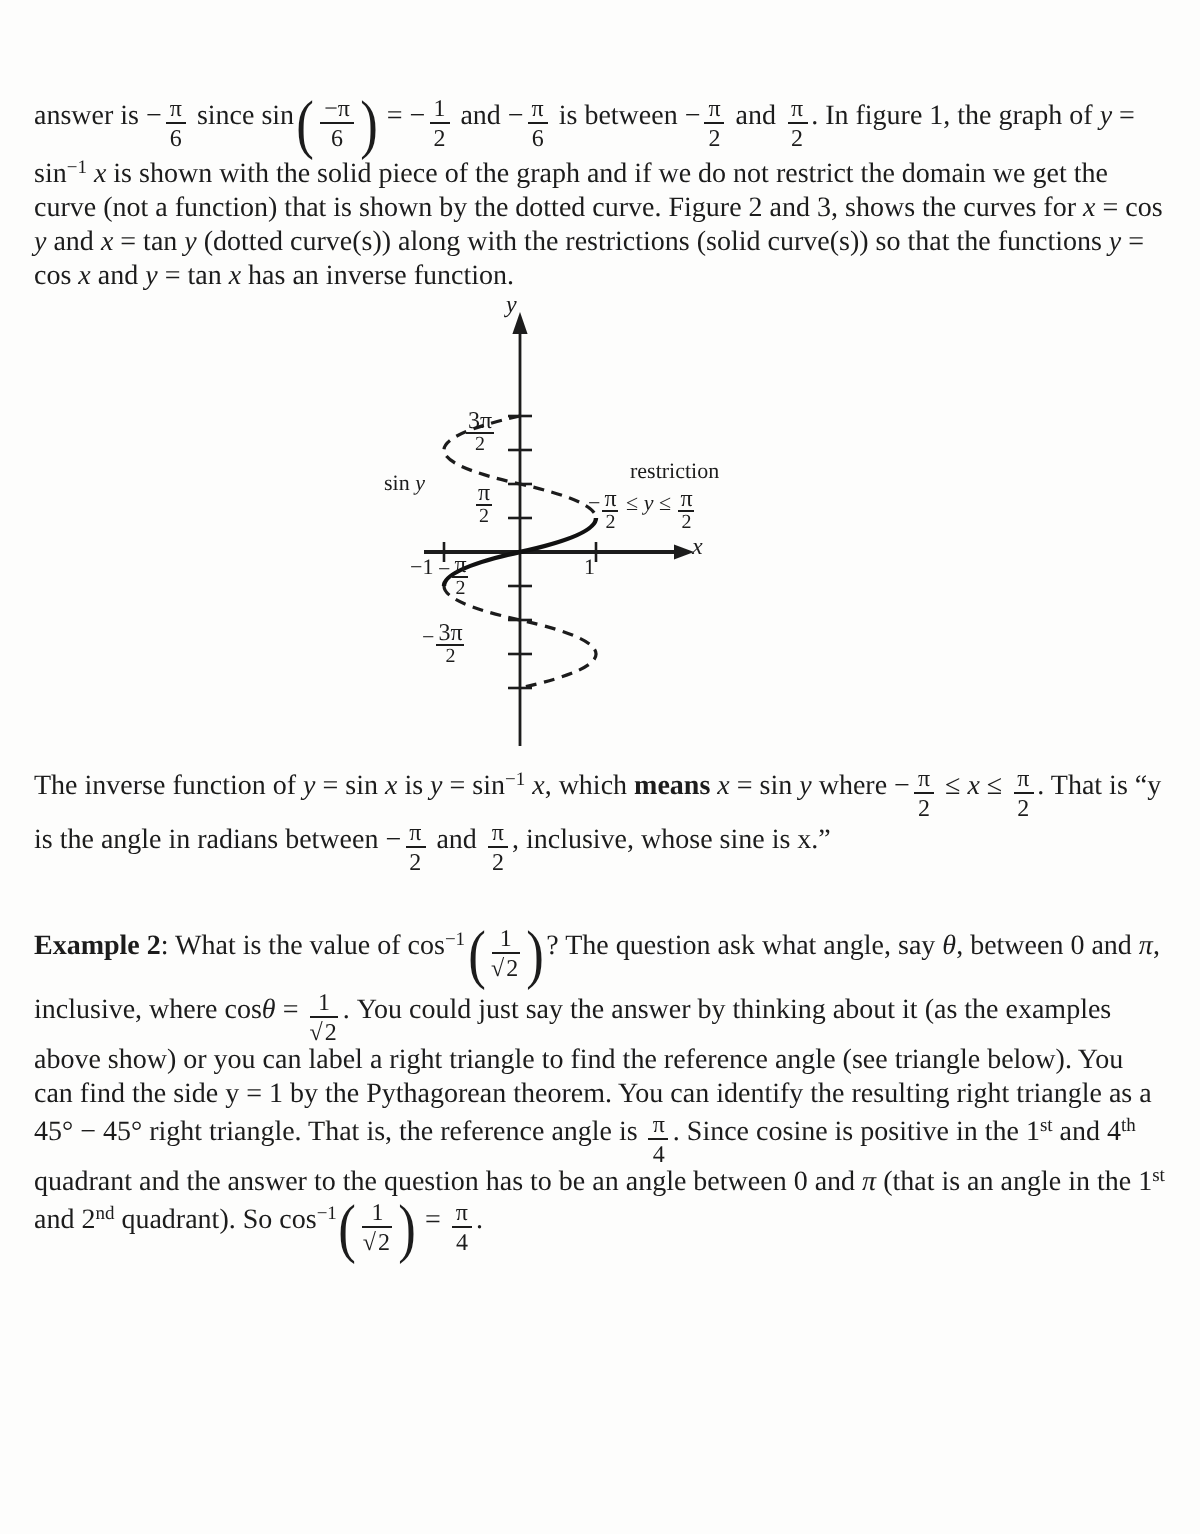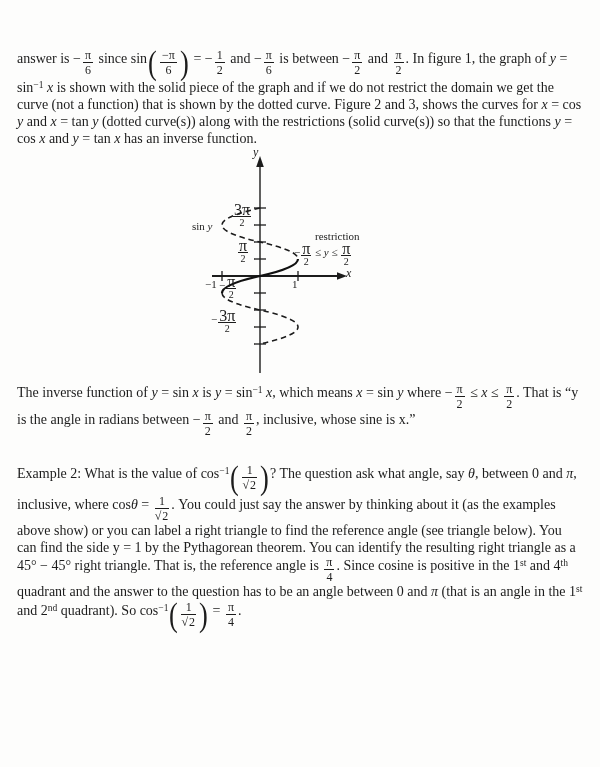--- a/index.html
+++ b/index.html
@@ -9,46 +9,46 @@
     font-family:"Liberation Serif","DejaVu Serif",serif;
     color:#1c1c1c;
   }
   .page{width:567px;padding:0 16px 0 17px;margin-top:48px;}
   .para{
     margin:0;font-size:14px;line-height:17px;text-align:left;
   }
   .p1{margin-top:10px;}
   .p2{margin-top:4px;}
   .p3{margin-top:26px;}
-  .para b{font-weight:normal;}
+  .para b{font-weight:bold;}
   .var{font-style:italic;}
   .sp{font-size:9.5px;vertical-align:4.5px;line-height:0;}
   
   .frac{display:inline-block;text-align:center;vertical-align:-0.78em;line-height:1;margin:0 2px;}
   .frac .num{display:block;border-bottom:1px solid currentColor;padding:0 2px 1px;font-size:12px;line-height:12px;}
   .frac .den{display:block;padding-top:1px;font-size:12px;line-height:12px;}
   .rad{border-top:1px solid currentColor;padding:0 1px;}
   .radsign{font-size:12px;}
   .bigp{display:inline-block;font-size:33px;line-height:0.95;vertical-align:-0.33em;font-weight:300;transform:scaleX(0.8);}
   
   .figure{position:relative;width:300px;height:230px;margin:2px 0 0 133px;}
   .figure svg{position:absolute;left:0;top:0;}
   .ax{stroke:#1c1c1c;stroke-width:1.4;}
   .ax2{stroke-width:1.9;}
   .tick{stroke:#1c1c1c;stroke-width:1.3;}
   .dash{fill:none;stroke:#1c1c1c;stroke-width:1.6;stroke-dasharray:5.5 3.8;}
   .solidc{fill:none;stroke:#111;stroke-width:2.2;}
   .arrow{fill:#1c1c1c;}
   .flabel{position:absolute;font-size:11px;line-height:11px;color:#1c1c1c;white-space:nowrap;}
   .flabel .frac{vertical-align:-0.8em;margin:0 1px;}
-  .flabel .frac .num{font-size:16px;line-height:10px;padding:0 1px 1px;}
+  .flabel .frac .num{font-size:12px;line-height:10px;padding:0 1px 1px;}
   .flabel .frac .den{font-size:10px;line-height:10px;}
   .fl-y{left:103px;top:-2px;font-size:12px;font-style:italic;}
   .fl-x{left:196px;top:119px;font-size:12px;font-style:italic;}
-  .fl-siny{left:42px;top:72px;}
+  .fl-siny{left:42px;top:88px;}
   .fl-restr{left:165px;top:82px;}
   .fl-range{left:144px;top:95px;}
   .fl-t1{left:82px;top:56px;}
   .fl-t2{left:87px;top:92px;}
   .fl-t3{left:69px;top:128px;}
   .fl-t4{left:61px;top:162px;}
   .fl-neg1{left:55px;top:130px;font-size:11px;}
   .fl-pos1{left:142px;top:130px;font-size:11px;}
 </style>
 </head>

